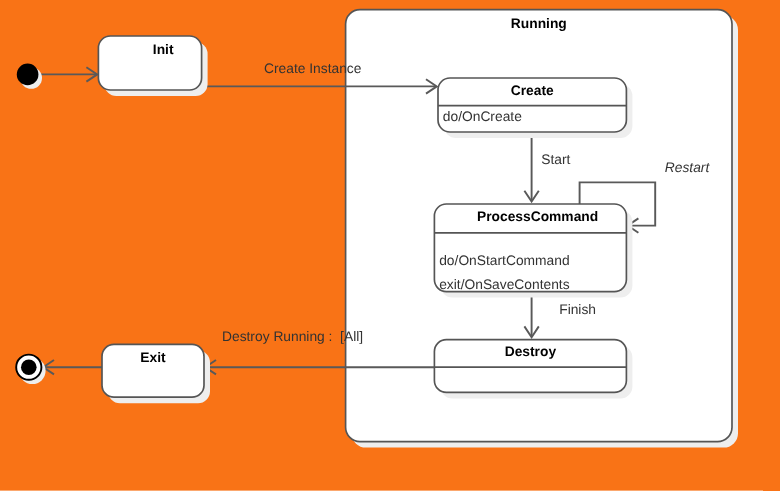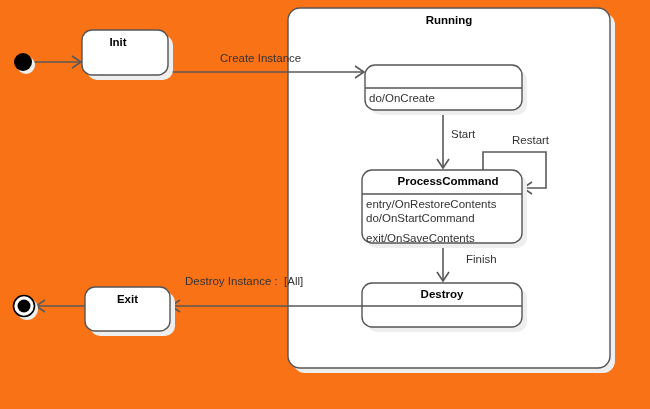--- a/index.html
+++ b/index.html
@@ -145,41 +145,41 @@
     <circle class="pseudo-fill" cx="23" cy="62" r="9"></circle>
 
     <circle class="node-shadow" cx="27" cy="309" r="11"></circle>
     <circle class="pseudo-ring" cx="24" cy="306" r="10.5"></circle>
     <circle class="pseudo-fill" cx="24" cy="306" r="6.5"></circle>
 
   </svg>
 
   <div class="label composite-title" style="left:288px; top:14px; width:322px;">Running</div>
 
-  <div class="label state-title" style="left:68px; top:36px; width:100px;">Init</div>
+  <div class="label state-title" style="left:86px; top:36px; width:100px;">Init</div>
 
+  <div class="label state-title" style="left:365px; top:70px; width:157px;">Create</div>
 
   <div class="label state-body" style="left:369px; top:91px;">do/OnCreate</div>
 
   <div class="label state-title" style="left:362px; top:175px; width:172px;">ProcessCommand</div>
 
-  <div class="label state-body" style="left:366px; top:197px;">entry/OnRestoreContents</div>
 
   <div class="label state-body" style="left:366px; top:211px;">do/OnStartCommand</div>
 
   <div class="label state-body" style="left:366px; top:231px;">exit/OnSaveContents</div>
 
   <div class="label state-title" style="left:362px; top:288px; width:160px;">Destroy</div>
 
 
   <div class="label state-title" style="left:85px; top:293px; width:85px;">Exit</div>
 
   <div class="label edge-label" style="left:220px; top:52px;">Create Instance</div>
 
   <div class="label edge-label" style="left:451px; top:128px;">Start</div>
 
-  <div class="label edge-label" style="left:512px; top:134px;">Restart</div>
+  <div class="label edge-label" style="left:554px; top:134px;font-style:italic;">Restart</div>
 
   <div class="label edge-label" style="left:466px; top:253px;">Finish</div>
 
-  <div class="label edge-label" style="left:185px; top:275px;">Destroy Instance :  [All]</div>
+  <div class="label edge-label" style="left:185px; top:275px;">Destroy Running :  [All]</div>
 
 </div>
 
 </body></html>

